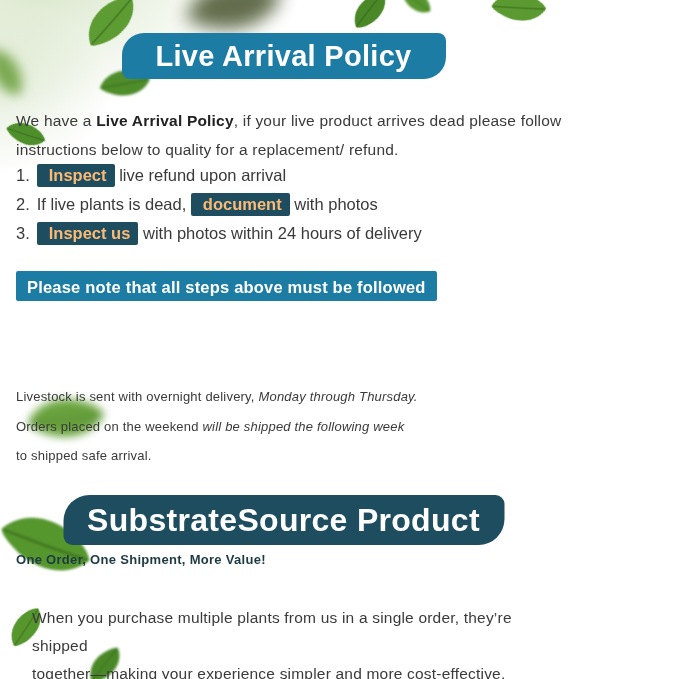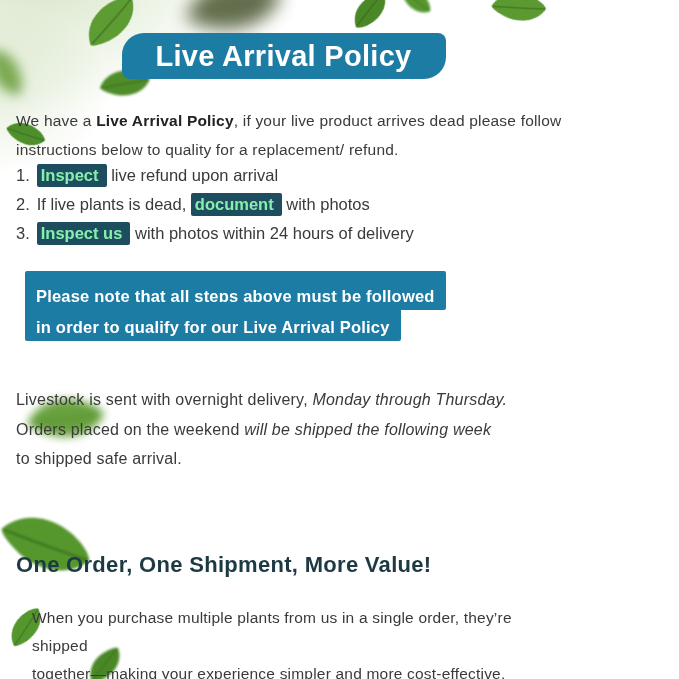--- a/index.html
+++ b/index.html
@@ -33,31 +33,31 @@
     background:#1e4d60;
     border-radius:26px 9px 26px 9px;
     font-size:32px;
   }
   .intro{top:90px;font-size:15.5px;line-height:29px;letter-spacing:0.2px;}
   .intro b{color:#222222;}
   .steps{top:161px;font-size:16.5px;line-height:29px;}
   .step{height:29px;}
   .step-num{margin-right:7px;}
   .hl{
-    background:#1e4d60;color:#86efac;font-weight:bold;
-    padding:2px 8px 3px 4px;border-radius:2px;
+    background:#1e4d60;color:#fdba74;font-weight:bold;
+    padding:2px 8px 3px 12px;border-radius:2px;
   }
   .note{top:271px;font-size:16.5px;font-weight:bold;letter-spacing:0.2px;}
   .note .line{margin-bottom:0px;height:31px;}
   .note-chip{
     background:#1d7ca4;color:#ffffff;
-    display:inline-block;padding:16px 11px 4px 11px;border-radius:2px;margin-left:9px;
+    display:inline-block;padding:7px 11px 4px 11px;border-radius:2px;
   }
-  .shipping{top:369px;font-size:16px;line-height:29.5px;letter-spacing:0.2px;color:#3a3a3a;}
-  .tagline{top:552px;font-size:22px;font-weight:bold;color:#1d3a44;letter-spacing:0.3px;}
+  .shipping{top:369px;font-size:13px;line-height:29.5px;letter-spacing:0.2px;color:#3a3a3a;}
+  .tagline{top:552px;font-size:13px;font-weight:bold;color:#1d3a44;letter-spacing:0.3px;}
   .desc{top:588px;font-size:15.5px;line-height:28px;letter-spacing:0.2px;padding-left:16px;}
   .hidden-defs{position:absolute;width:0;height:0;overflow:hidden;}
 </style>
 </head>
 <body>
 
 <div id="stage">
 
   <svg class="hidden-defs" aria-hidden="true">
     <defs>
@@ -130,25 +130,27 @@
   <p class="block intro"><span>We have a </span><b>Live Arrival Policy</b><span>, if your live product arrives dead please follow</span><br><span>instructions below to quality for a replacement/ refund.</span></p>
 
   <div class="block steps">
     <div class="step"><span class="step-num">1.</span><span></span><span class="hl">Inspect</span><span> live refund upon arrival</span></div>
     <div class="step"><span class="step-num">2.</span><span>If live plants is dead, </span><span class="hl">document</span><span> with photos</span></div>
     <div class="step"><span class="step-num">3.</span><span></span><span class="hl">Inspect us</span><span> with photos within 24 hours of delivery</span></div>
   </div>
 
   <div class="block note">
     <div class="line"><span class="note-chip">Please note that all steps above must be followed</span></div>
-    <div class="line"><span class="note-chip">in order to qualify for our Live Arrival Policy</span></div>
   </div>
 
   <p class="block shipping"><span>Livestock is sent with overnight delivery, </span><i>Monday through Thursday.</i><br><span>Orders placed on the weekend </span><i>will be shipped the following week</i><br><span>to shipped safe arrival.</span></p>
 
+  <div class="banner banner2">
+    <span>SubstrateSource Product</span>
+  </div>
 
   <div class="block tagline">
     <span>One Order, One Shipment, More Value!</span>
   </div>
 
   <p class="block desc"><span>When you purchase multiple plants from us in a single order, they’re shipped</span><br><span>together—making your experience simpler and more cost-effective.</span></p>
 
 </div>
 
 </body></html>

